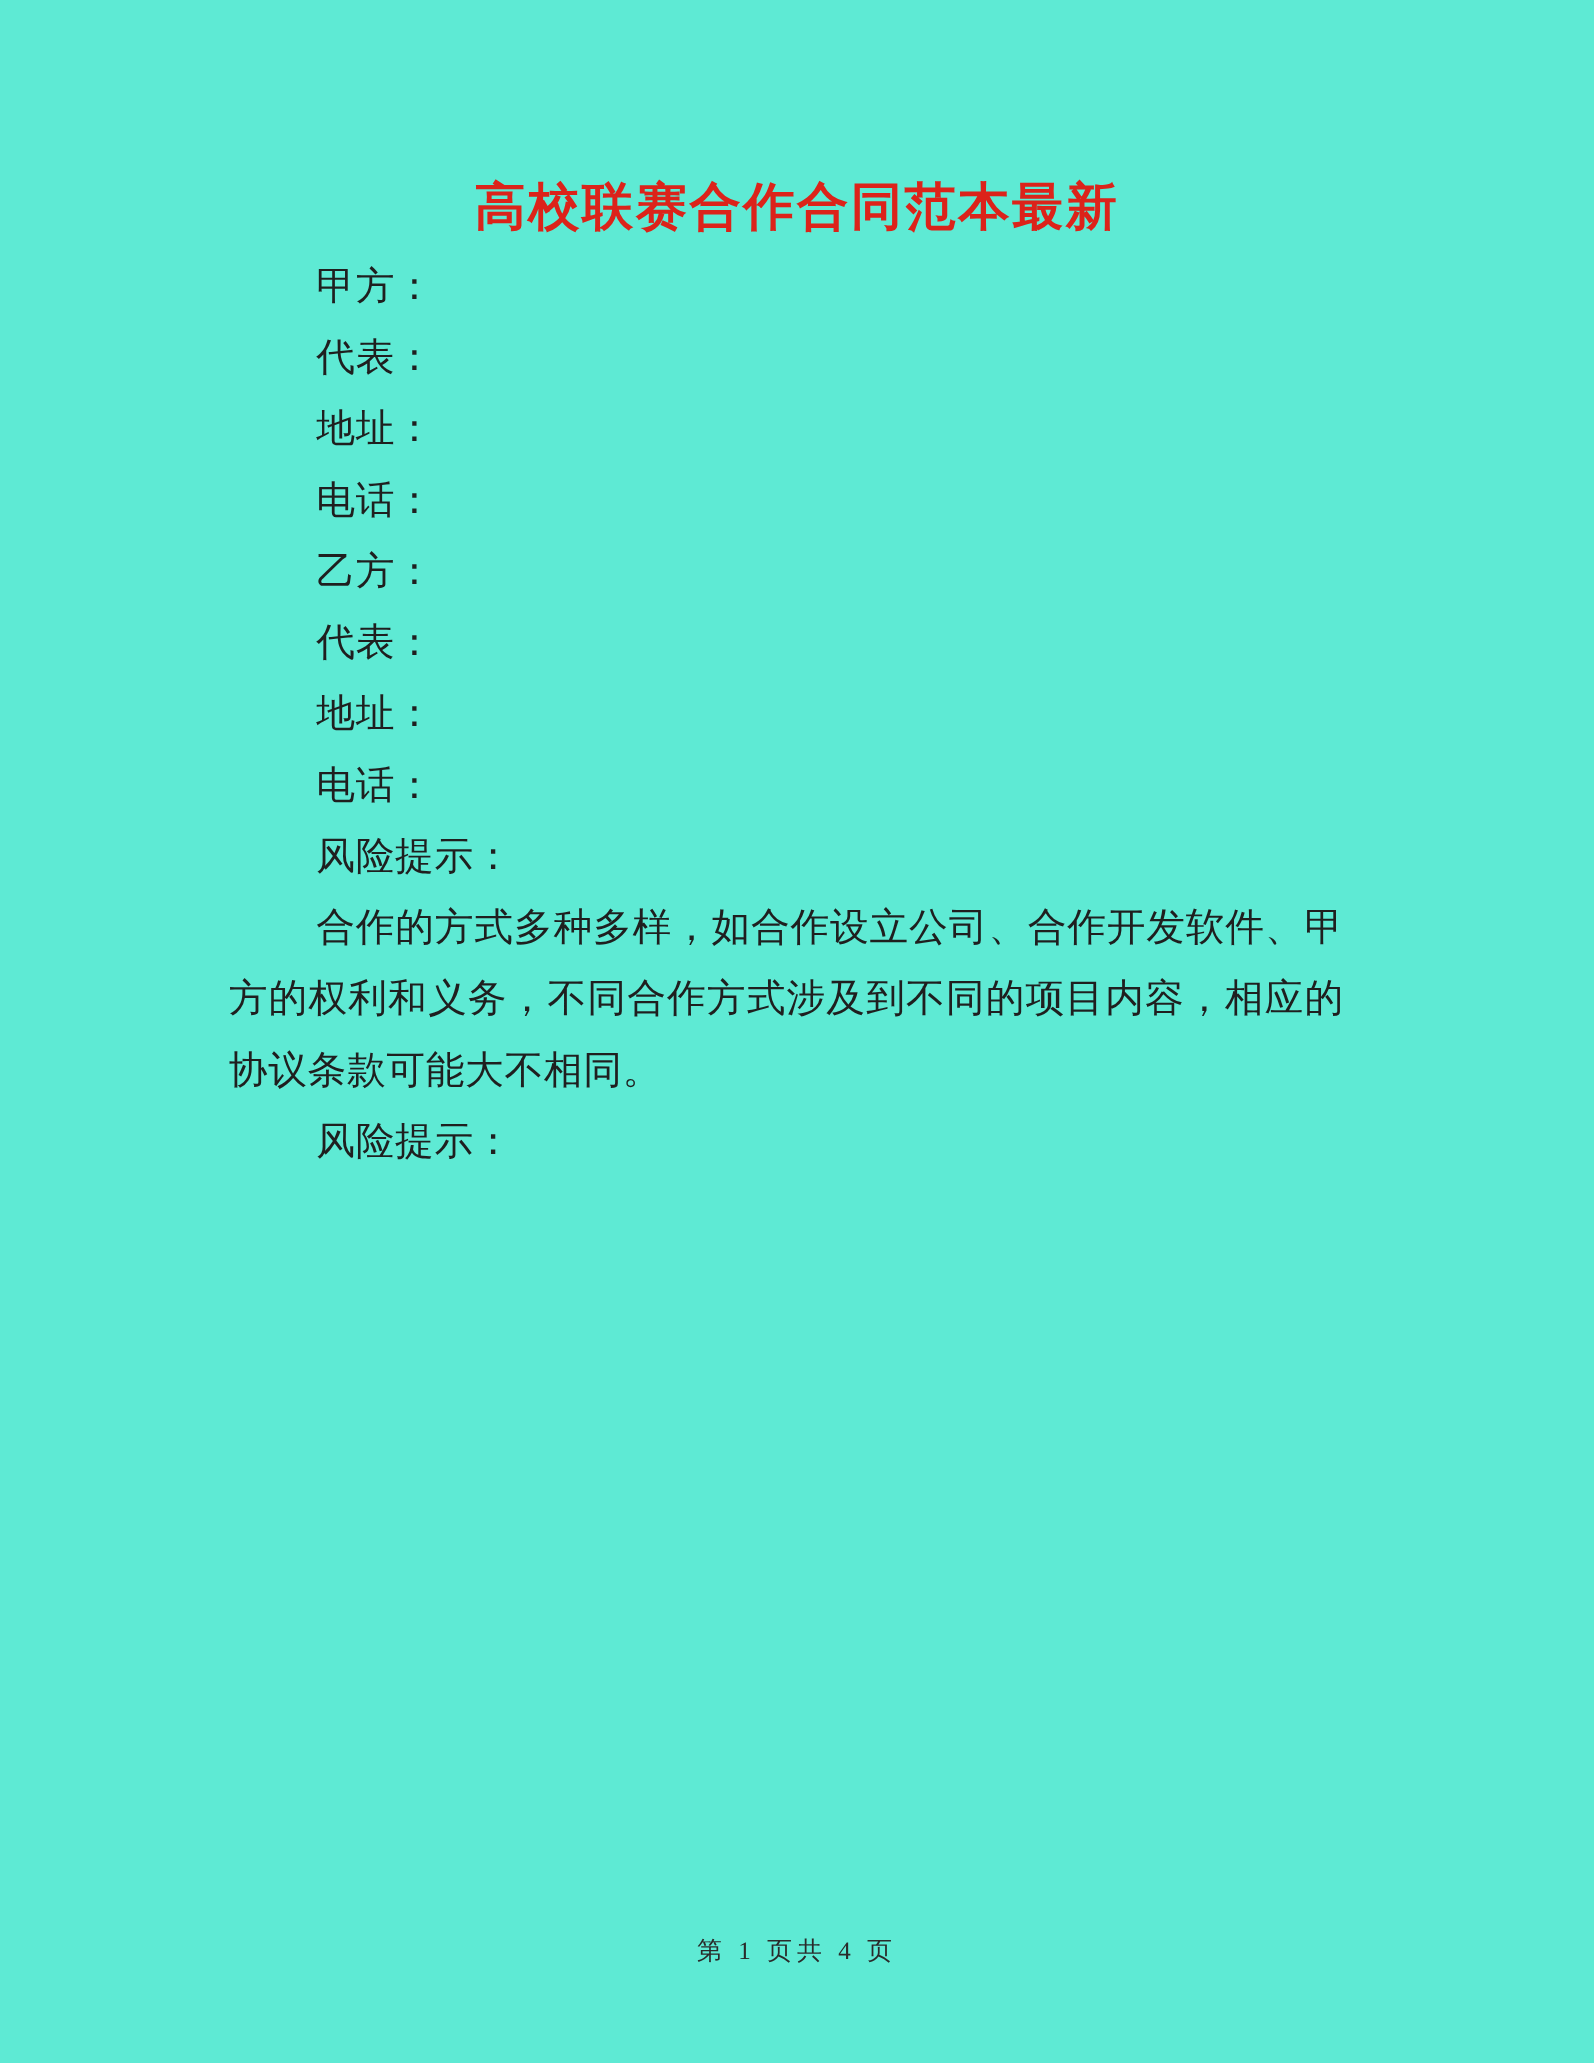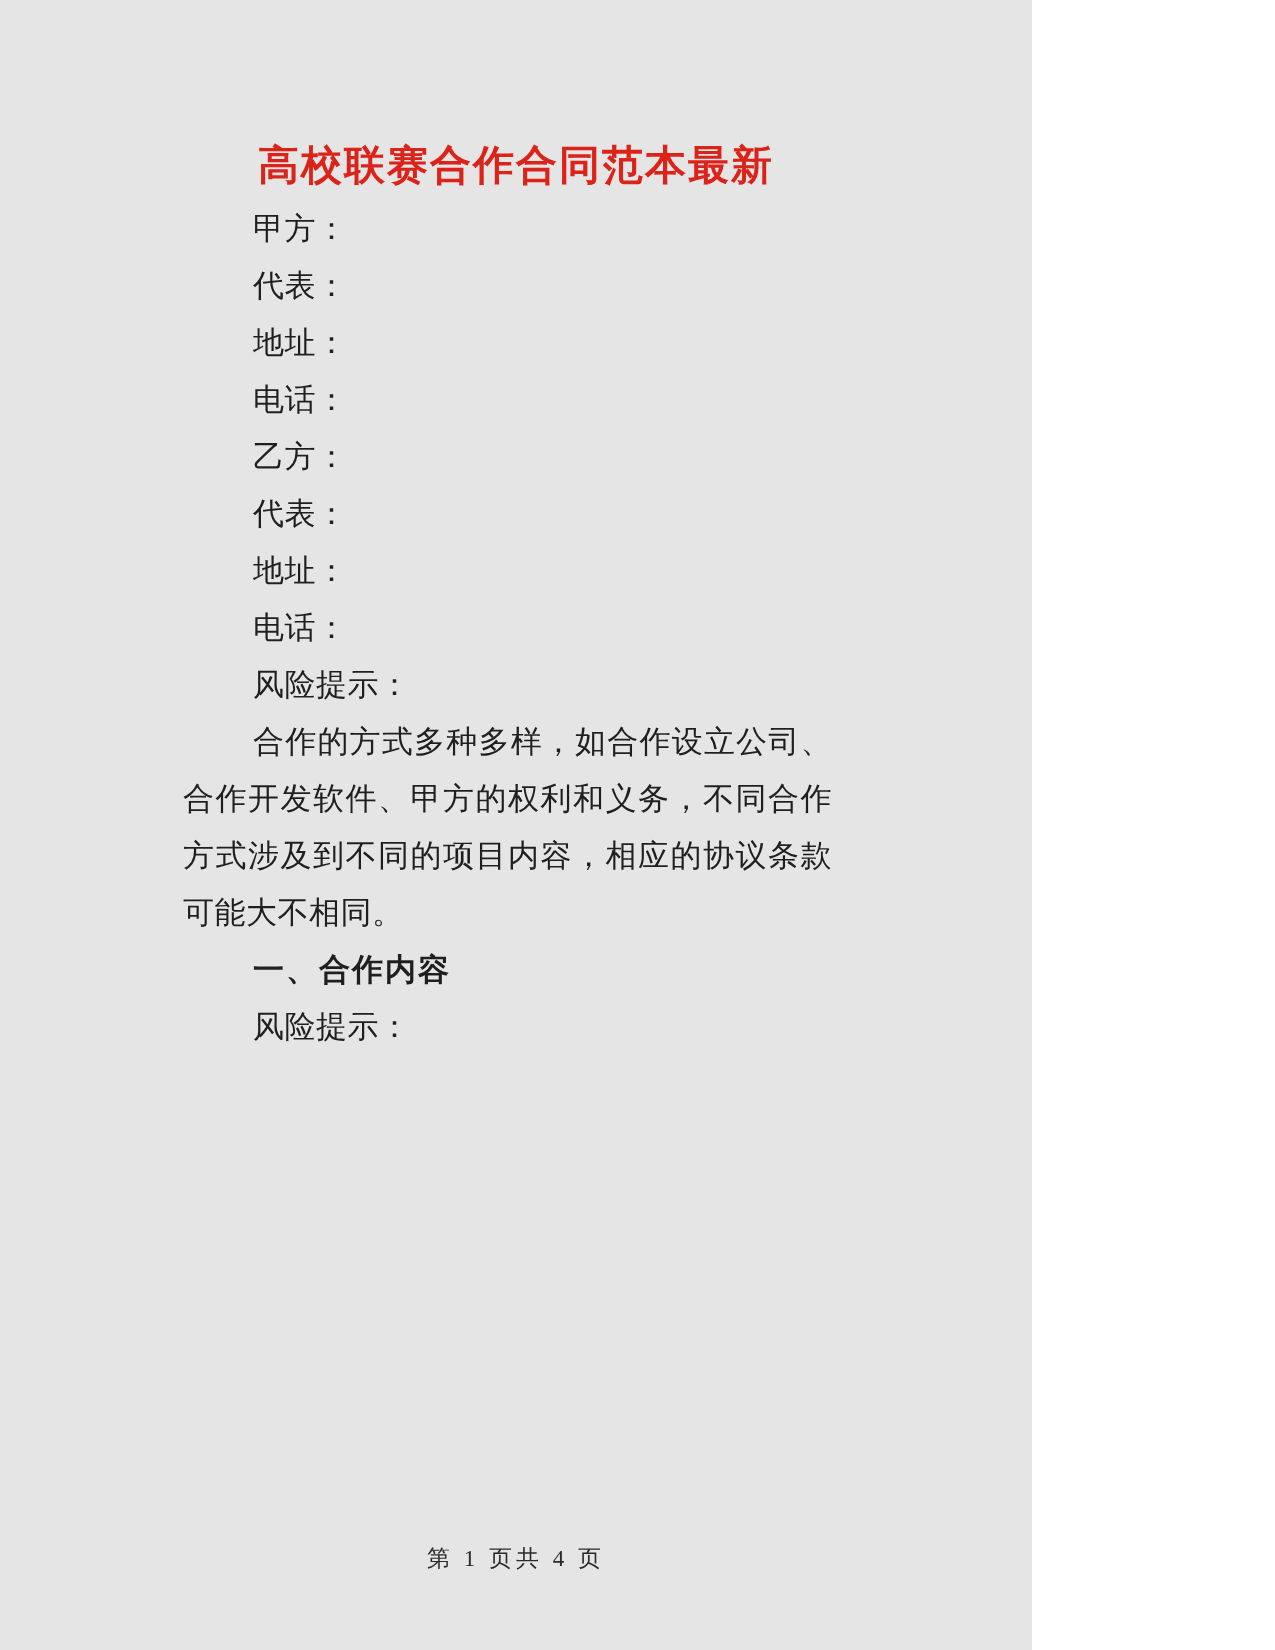--- a/index.html
+++ b/index.html
@@ -2,23 +2,23 @@
 <html><head>
 <meta charset="utf-8">
 <style>
   html, body {
     margin: 0;
     padding: 0;
     background: #ffffff;
   }
   .page {
     position: relative;
-    width: 1032px;
+    width: 1275px;
     height: 1650px;
-    background: #e5e5e5;
+    background: #5eead4;
     overflow: hidden;
     font-family: "Liberation Serif", "DejaVu Serif", serif;
     color: #1f1f1f;
   }
   .doc-title {
     margin: 0;
     padding-top: 138px;
     text-align: center;
     font-size: 41px;
     line-height: 54px;
@@ -39,21 +39,21 @@
   .content p.heading {
     font-weight: bold;
     letter-spacing: 2px;
   }
   .page-footer {
     position: absolute;
     left: 0;
     right: 0;
     bottom: 76px;
     text-align: center;
-    font-size: 23px;
+    font-size: 20px;
     letter-spacing: 4px;
     color: #2a2a2a;
   }
 </style>
 </head>
 <body>
 
 <div class="page">
 
   <h1 class="doc-title" style="color: rgb(220, 35, 26);">高校联赛合作合同范本最新</h1>
@@ -62,21 +62,20 @@
     <p class="line label">甲方：</p>
     <p class="line label">代表：</p>
     <p class="line label">地址：</p>
     <p class="line label">电话：</p>
     <p class="line label">乙方：</p>
     <p class="line label">代表：</p>
     <p class="line label">地址：</p>
     <p class="line label">电话：</p>
     <p class="line label">风险提示：</p>
     <p class="line paragraph">合作的方式多种多样，如合作设立公司、合作开发软件、甲方的权利和义务，不同合作方式涉及到不同的项目内容，相应的协议条款可能大不相同。</p>
-    <p class="line heading">一、合作内容</p>
     <p class="line label">风险提示：</p>
   </div>
 
   <div class="page-footer">
     <span>第 1 页共 4 页</span>
   </div>
 
 </div>
 
 </body></html>

